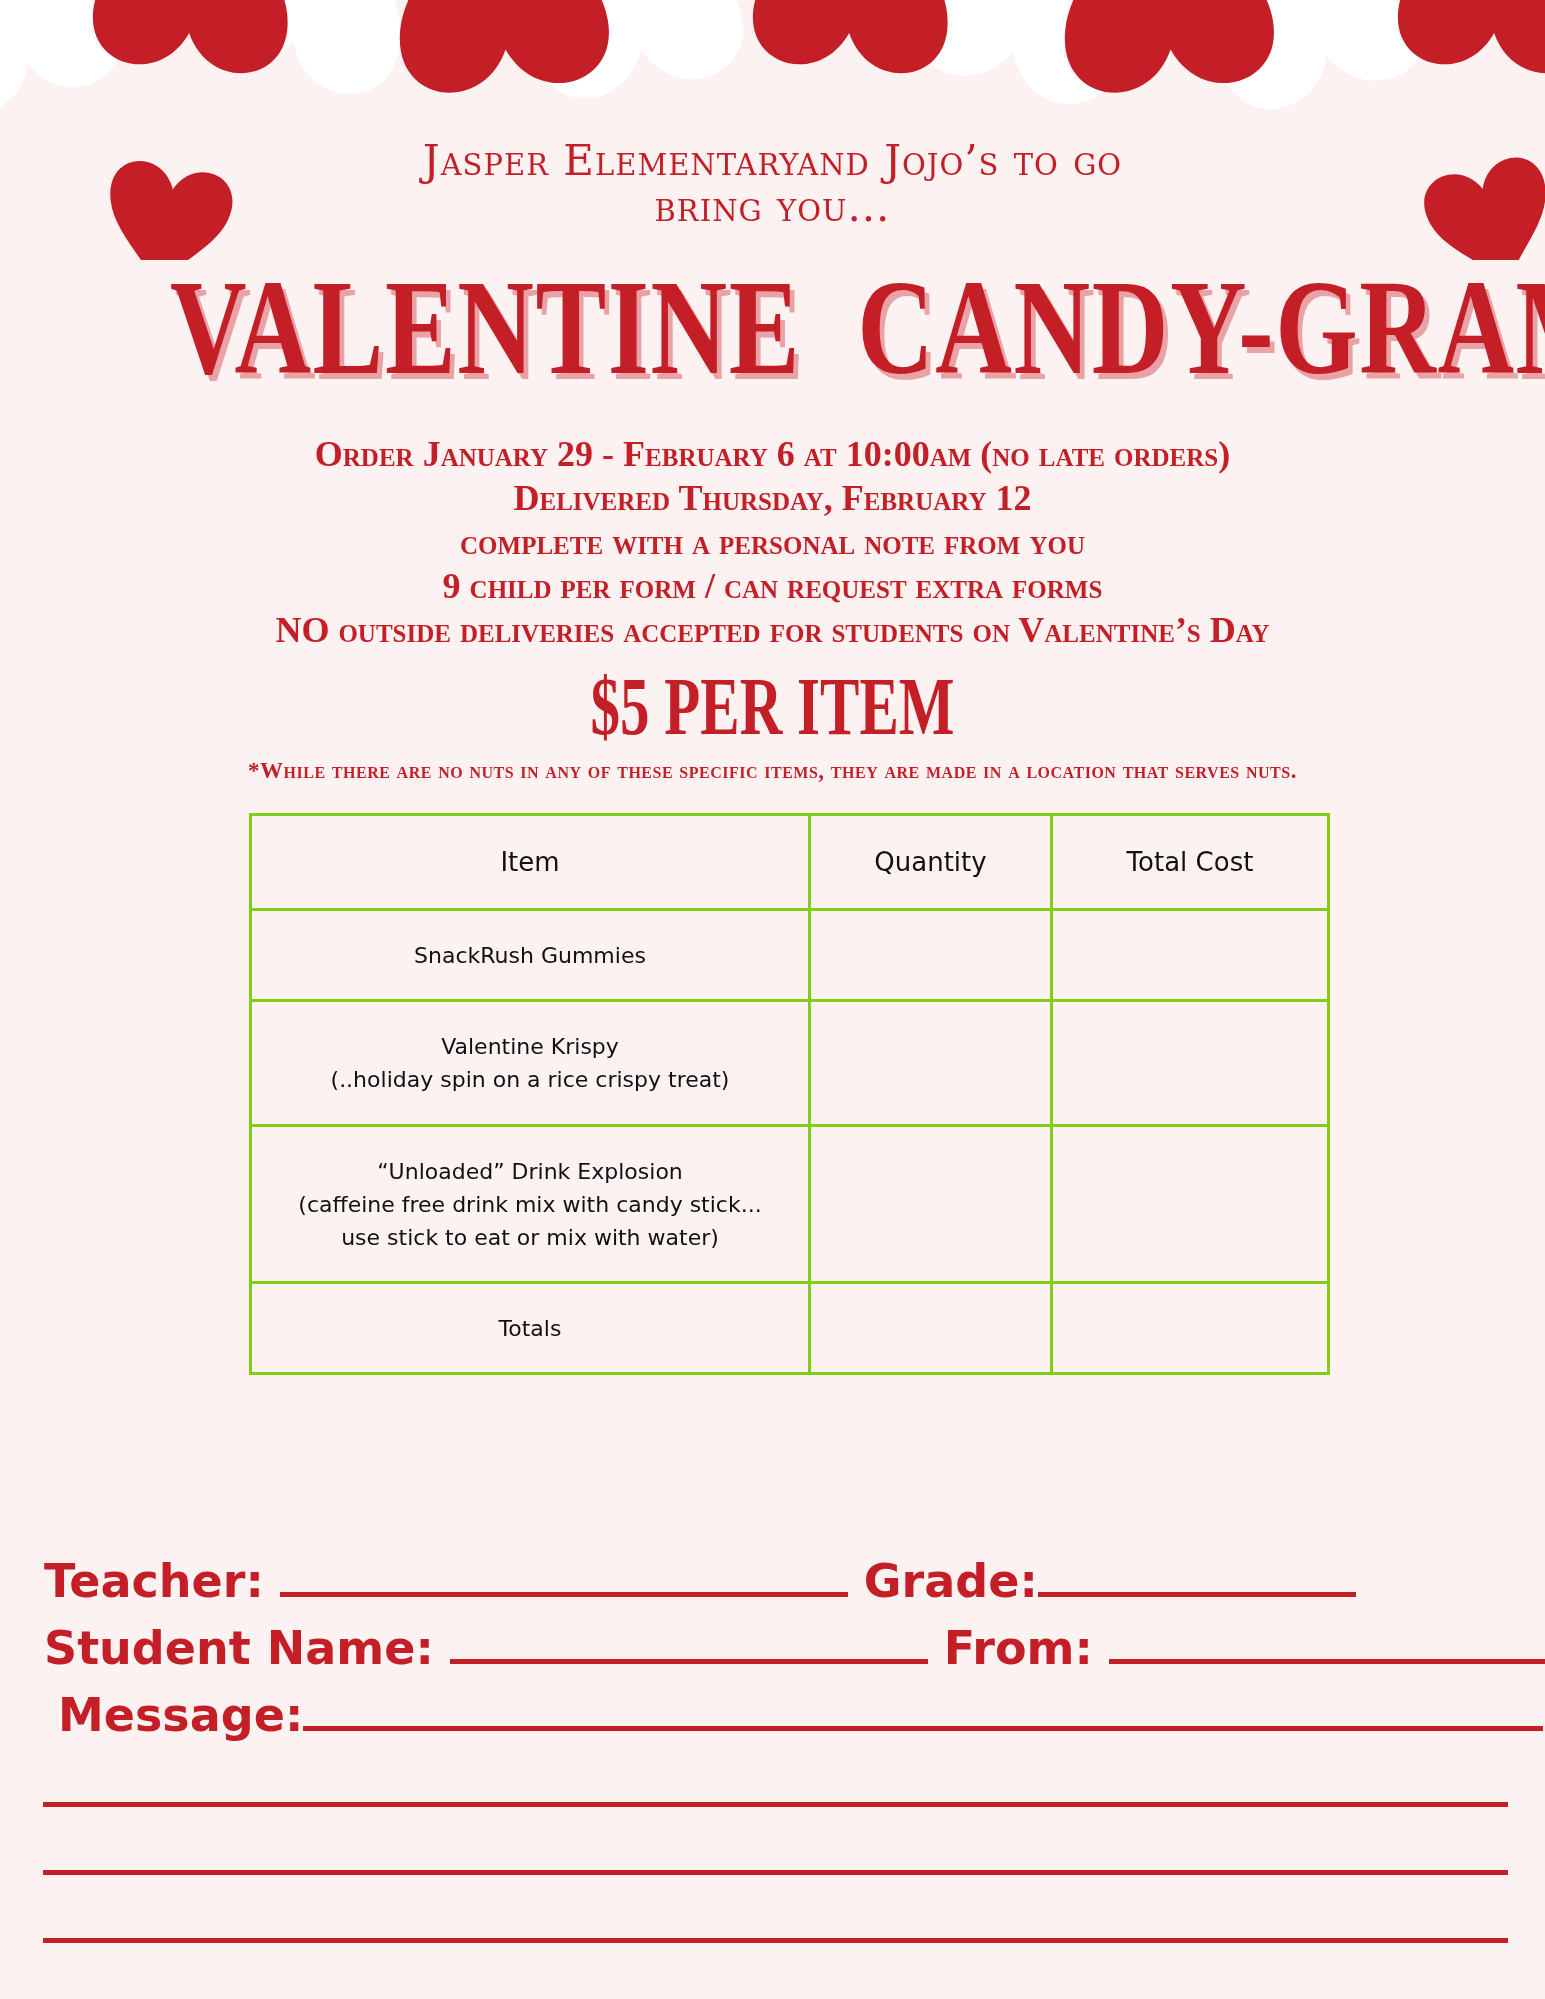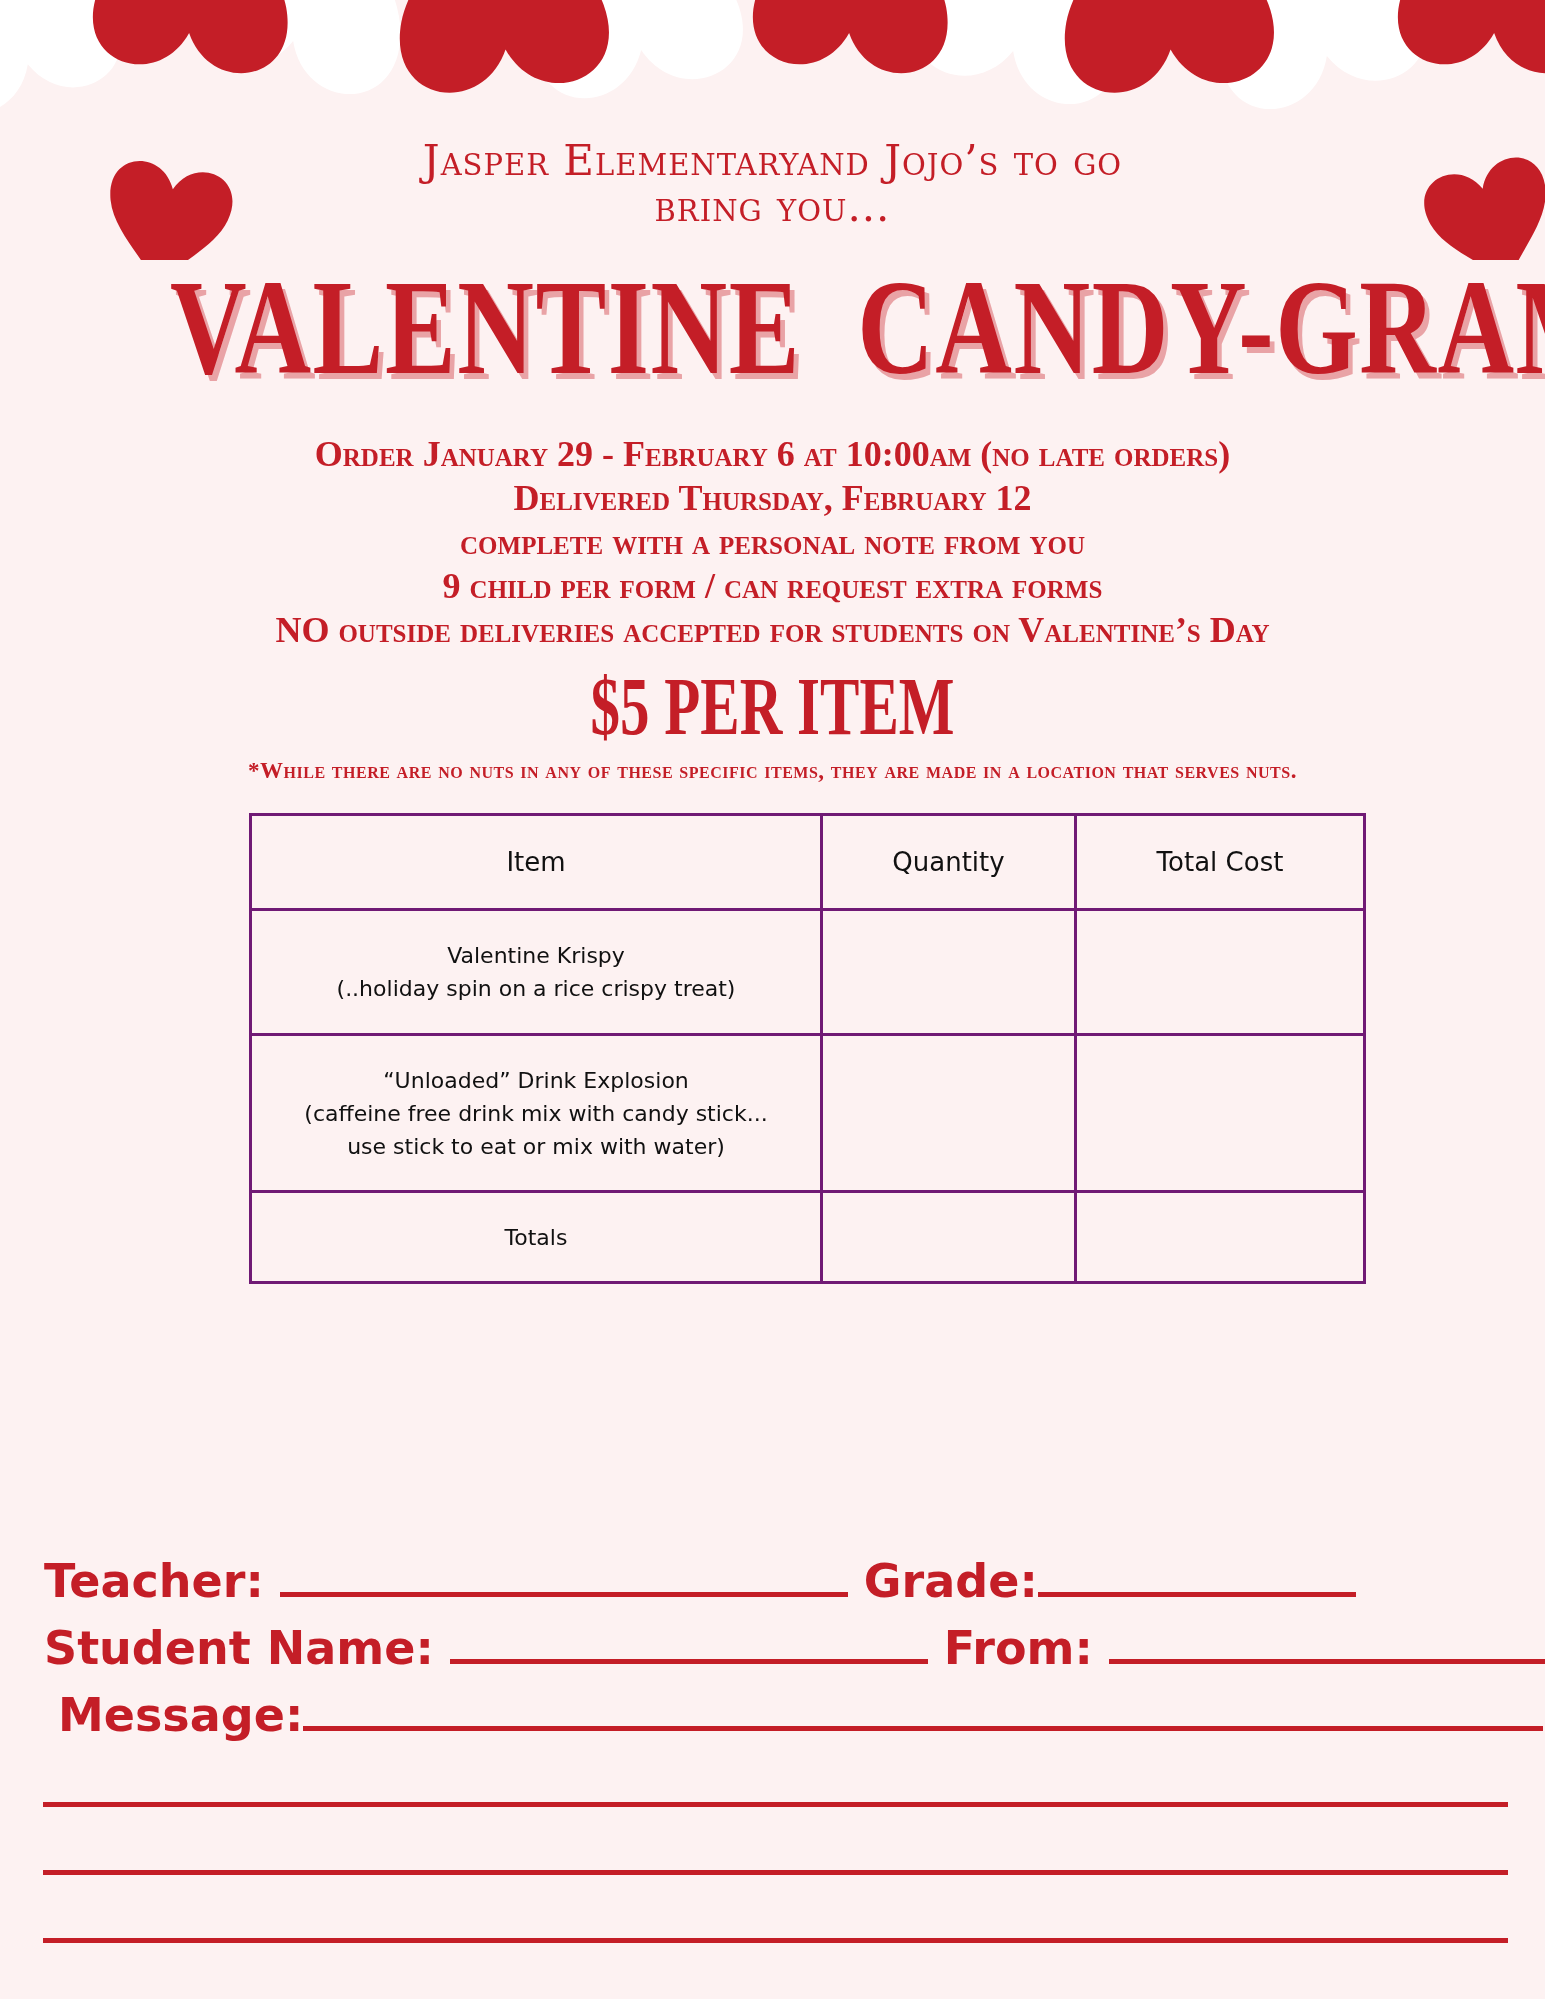--- a/index.html
+++ b/index.html
@@ -54,22 +54,22 @@
     color: #c41e27; white-space: nowrap;
   }
 
   table.order {
     position: absolute; left: 249px; top: 813px; z-index: 1;
     border-collapse: collapse;
     font-family: "DejaVu Sans", sans-serif;
     font-size: 22px; color: #111;
   }
   table.order th, table.order td {
-    border: 3px solid #701a75; text-align: center; vertical-align: middle;
-    font-weight: normal; padding: 0 14px; line-height: 33px; margin-left: 18px;
+    border: 3px solid #84cc16; text-align: center; vertical-align: middle;
+    font-weight: normal; padding: 0 8px; line-height: 33px; margin-left: 18px;
   }
   table.order th { height: 92px; font-size: 26px; }
   .c1 { width: 540px; } .c2 { width: 223px; } .c3 { width: 258px; }
   .r1 td, .r2 td { height: 88px; }
   .r3 td { height: 122px; }
   .r4 td { height: 154px; border-radius: 27px; }
   .r5 td { height: 88px; }
 
   .form-line {
     font-family: "DejaVu Sans", sans-serif;
@@ -129,20 +129,27 @@
 
 <table class="order">
   <thead>
     <tr>
       <th class="c1">Item</th>
       <th class="c2">Quantity</th>
       <th class="c3">Total Cost</th>
     </tr>
   </thead>
   <tbody>
+    <tr class="r2">
+      <td>
+          <div>SnackRush Gummies</div>
+        </td>
+      <td></td>
+      <td></td>
+    </tr>
     <tr class="r3">
       <td>
         <div>Valentine Krispy</div>
         <div>(..holiday spin on a rice crispy treat)</div>
       </td>
       <td></td>
       <td></td>
     </tr>
     <tr class="r4">
       <td>

